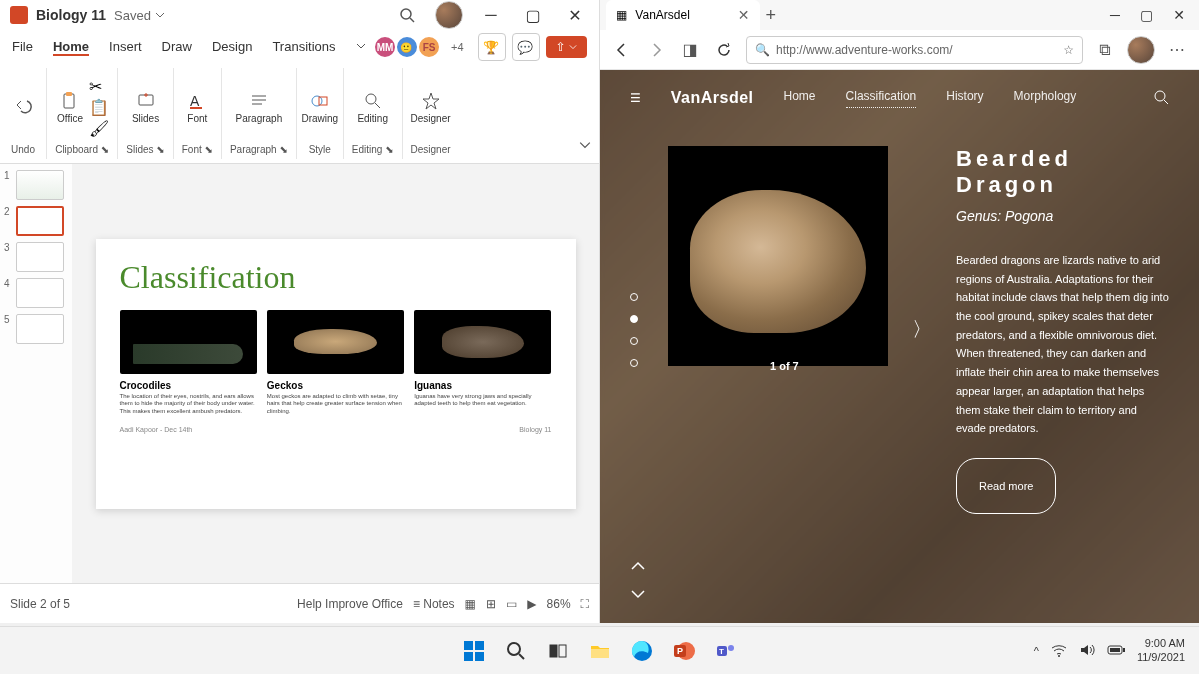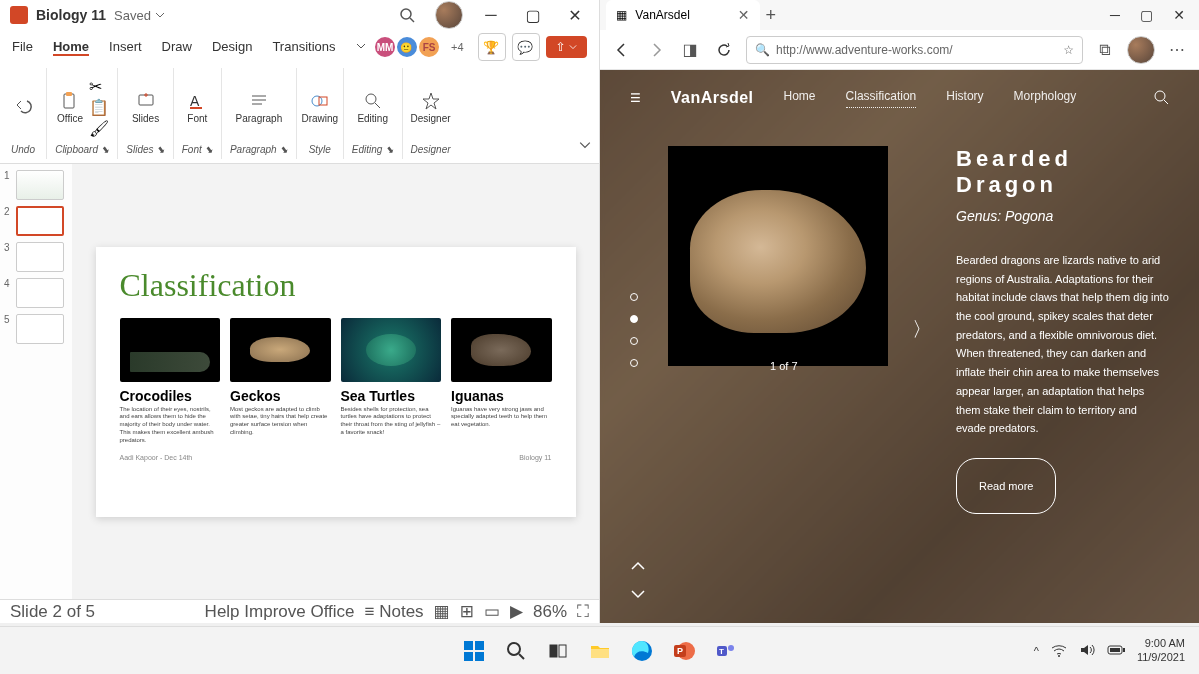--- a/index.html
+++ b/index.html
@@ -19,21 +19,21 @@
 .ppt-tabs { height: 34px; display: flex; align-items: center; padding: 0 12px; gap: 4px; font-size: 13px; color: #333; justify-content: space-between; }
 .ppt-tabs .tabs { display: flex; gap: 20px; }
 .ppt-tab.active { font-weight: 600; border-bottom: 2px solid #d24726; }
 .ppt-tabs .rgroup { display: flex; align-items: center; gap: 6px; }
 .collab { width: 24px; height: 24px; border-radius: 50%; border: 2px solid #fff; margin-left: -8px; font-size: 10px; display: flex; align-items: center; justify-content: center; color: #fff; font-weight: 600; }
 .share { background: #d24726; color: #fff; padding: 4px 10px; border-radius: 4px; font-size: 12px; }
 
 .ribbon { height: 100px; border-bottom: 1px solid #ddd; display: flex; padding: 4px 0; }
 .rgr { border-right: 1px solid #e5e5e5; display: flex; flex-direction: column; align-items: center; justify-content: flex-end; padding: 4px 8px; }
 .rgr .icons { flex: 1; display: flex; align-items: center; gap: 4px; }
-.rgr .lbl { font-size: 10px; color: #555; margin-top: 2px; font-style: italic; }
+.rgr .lbl { font-size: 10px; color: #555; margin-top: 2px; }
 .ricon { width: 30px; height: 40px; display: flex; flex-direction: column; align-items: center; justify-content: center; gap: 2px; font-size: 10px; color: #333; }
 .ricon svg { width: 20px; height: 20px; }
 
 .ppt-body { flex: 1; display: flex; overflow: hidden; }
 .thumbs { width: 72px; background: #fdfdfd; padding: 6px 4px; }
 .thumb { display: flex; gap: 4px; margin-bottom: 6px; }
 .thumb .n { font-size: 10px; color: #666; width: 8px; }
 .thumb .sl { width: 48px; height: 30px; background: #fff; border: 1px solid #ccc; border-radius: 2px; }
 .thumb.sel .sl { border: 2px solid #d24726; }
 
@@ -41,25 +41,25 @@
 .slide { width: 480px; height: 270px; background: #fff; box-shadow: 0 2px 8px rgba(0,0,0,0.15); padding: 20px 24px; }
 .slide h1 { font-family: Georgia, serif; font-size: 32px; color: #4a8a2c; font-weight: 400; margin-bottom: 14px; }
 .cards { display: flex; gap: 10px; }
 .card { flex: 1; }
 .card .img { width: 100%; height: 64px; background: #000; border-radius: 2px; margin-bottom: 6px; position: relative; overflow: hidden; }
 .card .img.crocodile::after { content: ""; position: absolute; bottom: 10px; left: 10%; width: 80%; height: 20px; background: linear-gradient(90deg, #2a3a2a, #3d4a3a); border-radius: 4px 40px 40px 4px; }
 .card .img.gecko::after { content: ""; position: absolute; top: 30%; left: 20%; width: 60%; height: 40%; background: radial-gradient(ellipse, #c9a87a, #8a7050); border-radius: 50% 60% 50% 40%; }
 .card .img.turtle { background: radial-gradient(circle at 50% 50%, #1a7a6a, #0a2a3a); }
 .card .img.turtle::after { content: ""; position: absolute; top: 25%; left: 25%; width: 50%; height: 50%; background: radial-gradient(circle, #3aaa8a, #1a6a5a); border-radius: 50%; }
 .card .img.iguana::after { content: ""; position: absolute; top: 25%; left: 20%; width: 60%; height: 50%; background: radial-gradient(ellipse, #7a6a5a, #4a3a2a); border-radius: 40% 60% 50% 40%; }
-.card h3 { font-size: 14px; font-weight: 700; margin-bottom: 2px; }
+.card h3 { font-size: 10px; font-weight: 700; margin-bottom: 2px; }
 .card p { font-size: 6px; color: #444; line-height: 1.3; }
 .sfoot { display: flex; justify-content: space-between; font-size: 7px; color: #888; margin-top: 10px; }
 
-.ppt-status { height: 24px; border-top: 1px solid #ddd; display: flex; align-items: center; padding: 0 10px; font-size: 17px; color: #555; gap: 10px; }
+.ppt-status { height: 40px; border-top: 1px solid #ddd; display: flex; align-items: center; padding: 0 10px; font-size: 12px; color: #555; gap: 10px; }
 .ppt-status .r { margin-left: auto; display: flex; gap: 10px; align-items: center; }
 
 
 .browser { width: 599px; display: flex; flex-direction: column; background: #f7f7f7; }
 .br-top { height: 30px; display: flex; align-items: center; }
 .br-tab { height: 30px; background: #fff; border-radius: 6px 6px 0 0; display: flex; align-items: center; gap: 8px; padding: 0 10px; font-size: 12px; margin-left: 6px; }
 .br-tab .close { font-size: 14px; color: #666; margin-left: 40px; }
 .br-win { margin-left: auto; display: flex; gap: 20px; padding-right: 14px; color: #333; font-size: 14px; }
 .br-bar { height: 40px; background: #fff; display: flex; align-items: center; gap: 10px; padding: 0 10px; border-bottom: 1px solid #e5e5e5; }
 .nbtn { width: 24px; height: 24px; display: flex; align-items: center; justify-content: center; color: #555; }
@@ -76,21 +76,21 @@
 .dot { width: 8px; height: 8px; border: 1px solid #fff; border-radius: 50%; }
 .dot.act { background: #fff; }
 .hero-img { width: 220px; height: 220px; background: #000; position: relative; overflow: hidden; }
 .hero-img::after { content: ""; position: absolute; top: 20%; left: 10%; width: 80%; height: 65%; background: radial-gradient(ellipse at 40% 40%, #d4b896, #b89870 30%, #8a6d4a 60%, #5a4530); border-radius: 45% 60% 50% 40%; }
 .arrow { align-self: center; font-size: 20px; }
 .hero-txt { flex: 1; }
 .hero-txt h2 { font-size: 22px; letter-spacing: 4px; margin-bottom: 10px; font-weight: 700; }
 .hero-txt h3 { font-size: 14px; font-style: italic; margin-bottom: 16px; font-weight: 400; }
 .hero-txt p { font-size: 11px; line-height: 1.7; margin-bottom: 20px; margin-top: 27px; }
 .readmore { border: 1px solid #fff; padding: 21px 22px; border-radius: 20px; font-size: 11px; display: inline-block; font-family: "Segoe UI", sans-serif; }
-.pager { position: absolute; left: 170px; top: 290px; font-size: 11px; }
+.pager { position: absolute; left: 170px; top: 290px; font-size: 11px; font-weight: bold; }
 .scrollers { position: absolute; left: 30px; bottom: 20px; display: flex; flex-direction: column; gap: 10px; }
 
 
 .taskbar { position: absolute; bottom: 0; left: 0; right: 0; height: 48px; background: rgba(243,243,243,0.85); backdrop-filter: blur(20px); border-top: 1px solid #ddd; display: flex; align-items: center; }
 .tb-center { position: absolute; left: 50%; transform: translateX(-50%); display: flex; gap: 6px; }
 .tb-icon { width: 36px; height: 36px; display: flex; align-items: center; justify-content: center; border-radius: 4px; }
 .tb-right { margin-left: auto; display: flex; align-items: center; gap: 12px; padding-right: 14px; font-size: 11px; color: #333; }
 .tb-time { text-align: right; line-height: 1.2; }
 </style>
 </head>
@@ -283,25 +283,20 @@
         <div class="cards" id="cards">
                 <div class="card">
                   <div class="img crocodile"></div>
                   <h3>Crocodiles</h3>
                   <p>The location of their eyes, nostrils, and ears allows them to hide the majority of their body under water. This makes them excellent ambush predators.</p>
                 </div>
                 <div class="card">
                   <div class="img gecko"></div>
                   <h3>Geckos</h3>
                   <p>Most geckos are adapted to climb with setae, tiny hairs that help create greater surface tension when climbing.</p>
-                </div>
-                <div class="card">
-                  <div class="img turtle"></div>
-                  <h3>Sea Turtles</h3>
-                  <p>Besides shells for protection, sea turtles have adaptations to protect their throat from the sting of jellyfish – a favorite snack!</p>
                 </div>
                 <div class="card">
                   <div class="img iguana"></div>
                   <h3>Iguanas</h3>
                   <p>Iguanas have very strong jaws and specially adapted teeth to help them eat vegetation.</p>
                 </div>
               </div>
         <div class="sfoot">
                 <span>Aadi Kapoor - Dec 14th</span>
                 <span>Biology 11</span>

